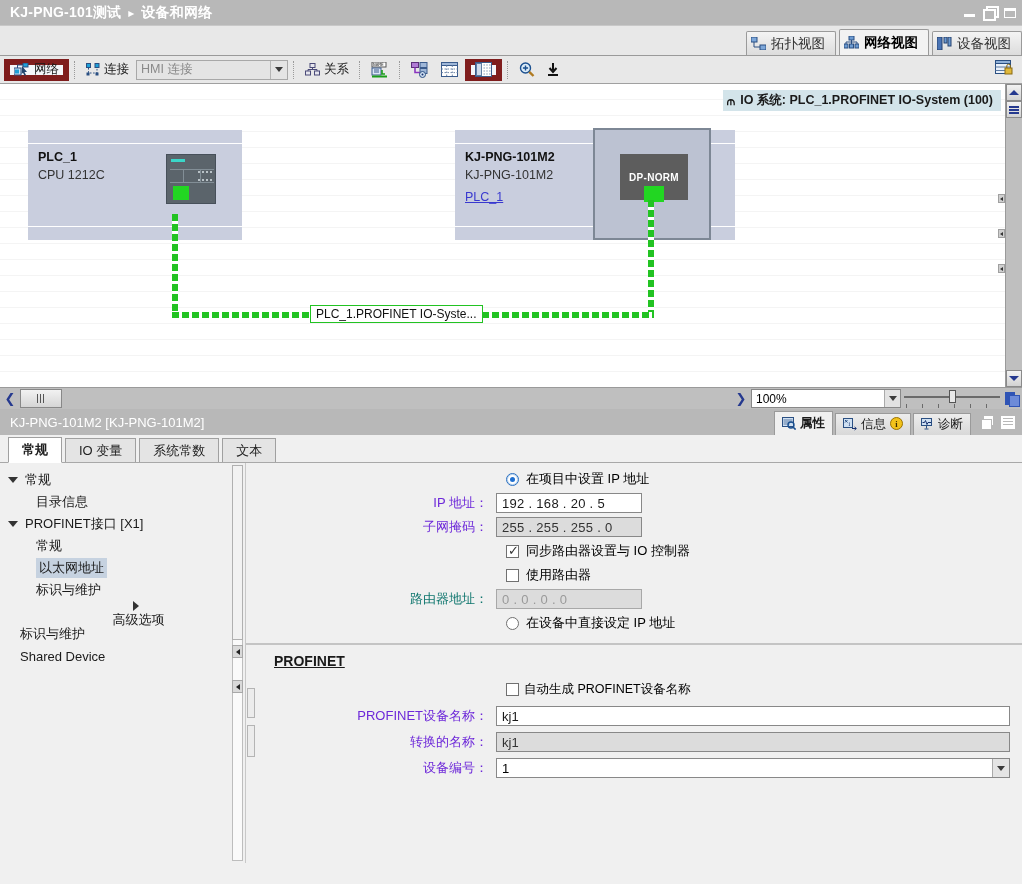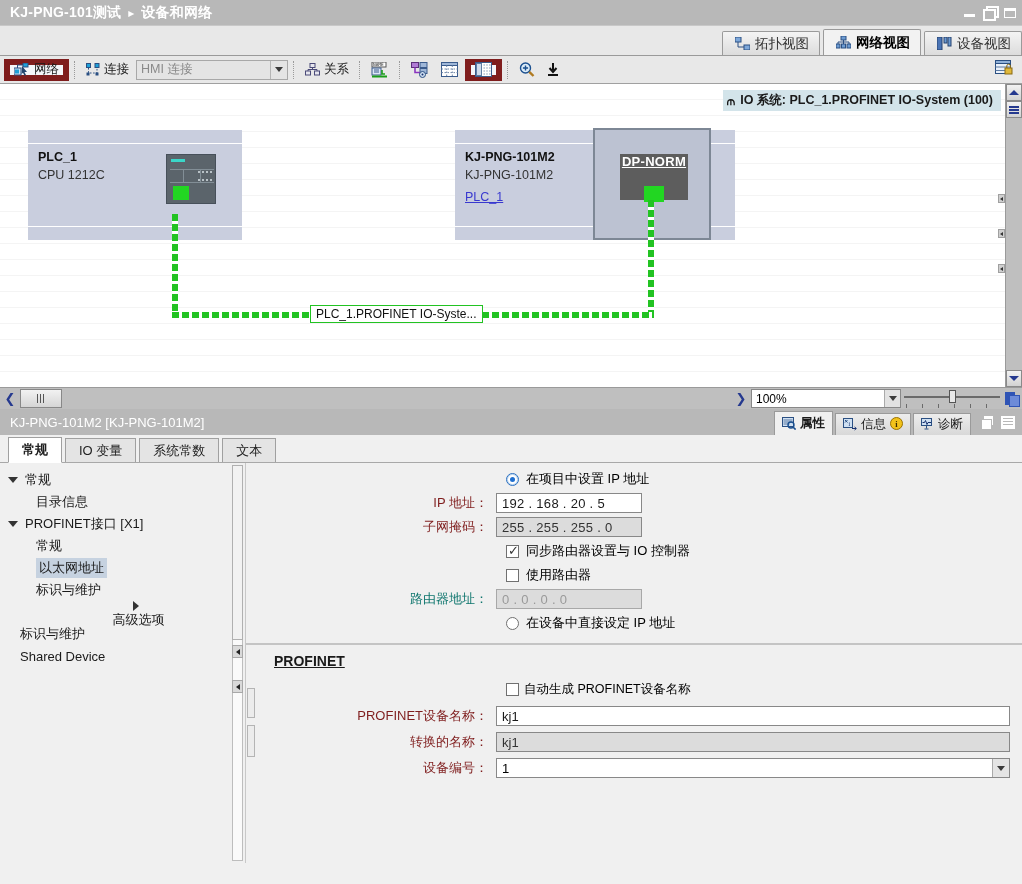--- a/index.html
+++ b/index.html
@@ -37,21 +37,21 @@
 
   
   .tabrow {
     height: 30px; background: #e8e8e8;
     display: flex; align-items: flex-end; justify-content: flex-end;
     border-bottom: 1px solid #9a9a9a;
     position: relative;
   }
   .vtab {
     height: 24px; display: flex; align-items: center; gap: 5px;
-    padding: 0 10px 0 12px;
+    padding: 0 10px 0 4px;
     background: linear-gradient(#f4f4f4,#dcdcdc);
     border: 1px solid #9a9a9a; border-bottom: none;
     margin-left: 3px;
     font-size: 13.5px; color: #303030;
     border-radius: 2px 2px 0 0;
   }
   .vtab.active { background: #f2f2f2; font-weight: bold; color: #000; height: 26px; }
   .vtab.last { margin-right: 0; }
 
   
@@ -114,22 +114,22 @@
   .cpu-img .bar1 { position:absolute; left:4px; top:4px; width:14px; height:3px; background:#3ad6c8; }
   .cpu-img .row { position:absolute; left:3px; top:14px; width:44px; height:14px; border-top:1px solid #828e96; border-bottom:1px solid #828e96; }
   .cpu-img .row::before { content:""; position:absolute; left:13px; top:0; bottom:0; width:1px; background:#828e96; }
   .cpu-img .row::after  { content:""; position:absolute; left:30px; top:0; bottom:0; width:1px; background:#828e96; }
   .cpu-img .dots { position:absolute; right:3px; top:16px; width:14px; height:2px; background: repeating-linear-gradient(to right,#b9c2c7 0 2px, transparent 2px 4px); }
   .cpu-img .dots2 { position:absolute; right:3px; top:24px; width:14px; height:2px; background: repeating-linear-gradient(to right,#b9c2c7 0 2px, transparent 2px 4px); }
   .cpu-img .port { position:absolute; left:6px; bottom:3px; width:16px; height:14px; background:#22d622; }
 
   .dpbox {
     position: absolute; background: #5d5d5d; display: flex;
-    align-items: flex-start; justify-content: center;
-    color: #fff; font-weight: bold; font-size: 13px; letter-spacing: .3px; text-decoration: underline;
+    align-items: center; justify-content: center;
+    color: #fff; font-weight: bold; font-size: 10px; letter-spacing: .3px;
   }
   .dpbox .port { position: absolute; left: 50%; margin-left: -10px; bottom: -2px; width: 20px; height: 16px; background: #22d622; }
   .dev-frame { position: absolute; border: 2px solid #7d8795; background: #bcc2d2; }
 
   .green-line { position: absolute; background: repeating-linear-gradient(to right, #22c322 0 7px, #ffffff 7px 10px); }
   .green-line.v { background: repeating-linear-gradient(to bottom, #22c322 0 7px, #ffffff 7px 10px); }
   .net-label {
     position: absolute; background: #fff; border: 1.5px solid #22c322;
     font-size: 12px; color: #111; padding: 1px 5px; white-space: nowrap;
   }
@@ -219,21 +219,21 @@
   .nav-sb { position: absolute; right: 2px; top: 2px; width: 11px; bottom: 2px; }
   .nav-sb .trk { position:absolute; top:0; bottom:0; left:0; width:11px; background:#fafafa; border:1px solid #bdbdbd; }
   .nav-sb .thm { position:absolute; top:0; left:0; width:11px; height:175px; background:#f2f2f2; border:1px solid #b0b0b0; }
   .nav-sb .ar { position:absolute; left:0; width:11px; height:13px; background:#d9d9d9; border:1px solid #a8a8a8; display:flex;align-items:center;justify-content:center;}
   .ar-l{width:0;height:0;border-top:3px solid transparent;border-bottom:3px solid transparent;border-right:4px solid #222;}
 
   .content { flex: 1; position: relative; overflow: hidden; }
 
   .sec { background: #f0f0f0; }
   .row { display: flex; align-items: center; height: 24px; }
-  .lbl-col { width: 250px; text-align: right; padding-right: 8px; font-size: 13px; color: #7f1d1d; }
+  .lbl-col { width: 250px; text-align: right; padding-right: 8px; font-size: 13px; color: #6d28d9; }
   .lbl-col.dim { color: #0f766e; }
   .field {
     height: 20px; background: #fff; border: 1px solid #888;
     font-size: 13px; color: #1a1a1a; display: flex; align-items: center;
     padding-left: 5px;
   }
   .field.ro { background: #dcdcdc; color: #333; }
   .field.dis { background: #dcdcdc; color: #9a9a9a; border-color:#a8a8a8; }
   .field.ip { width: 146px; justify-content: flex-start; letter-spacing: .3px; }
   .radio { width: 13px; height: 13px; border-radius: 50%; border: 1px solid #707070; background: #fff; position: relative; flex: none;}

